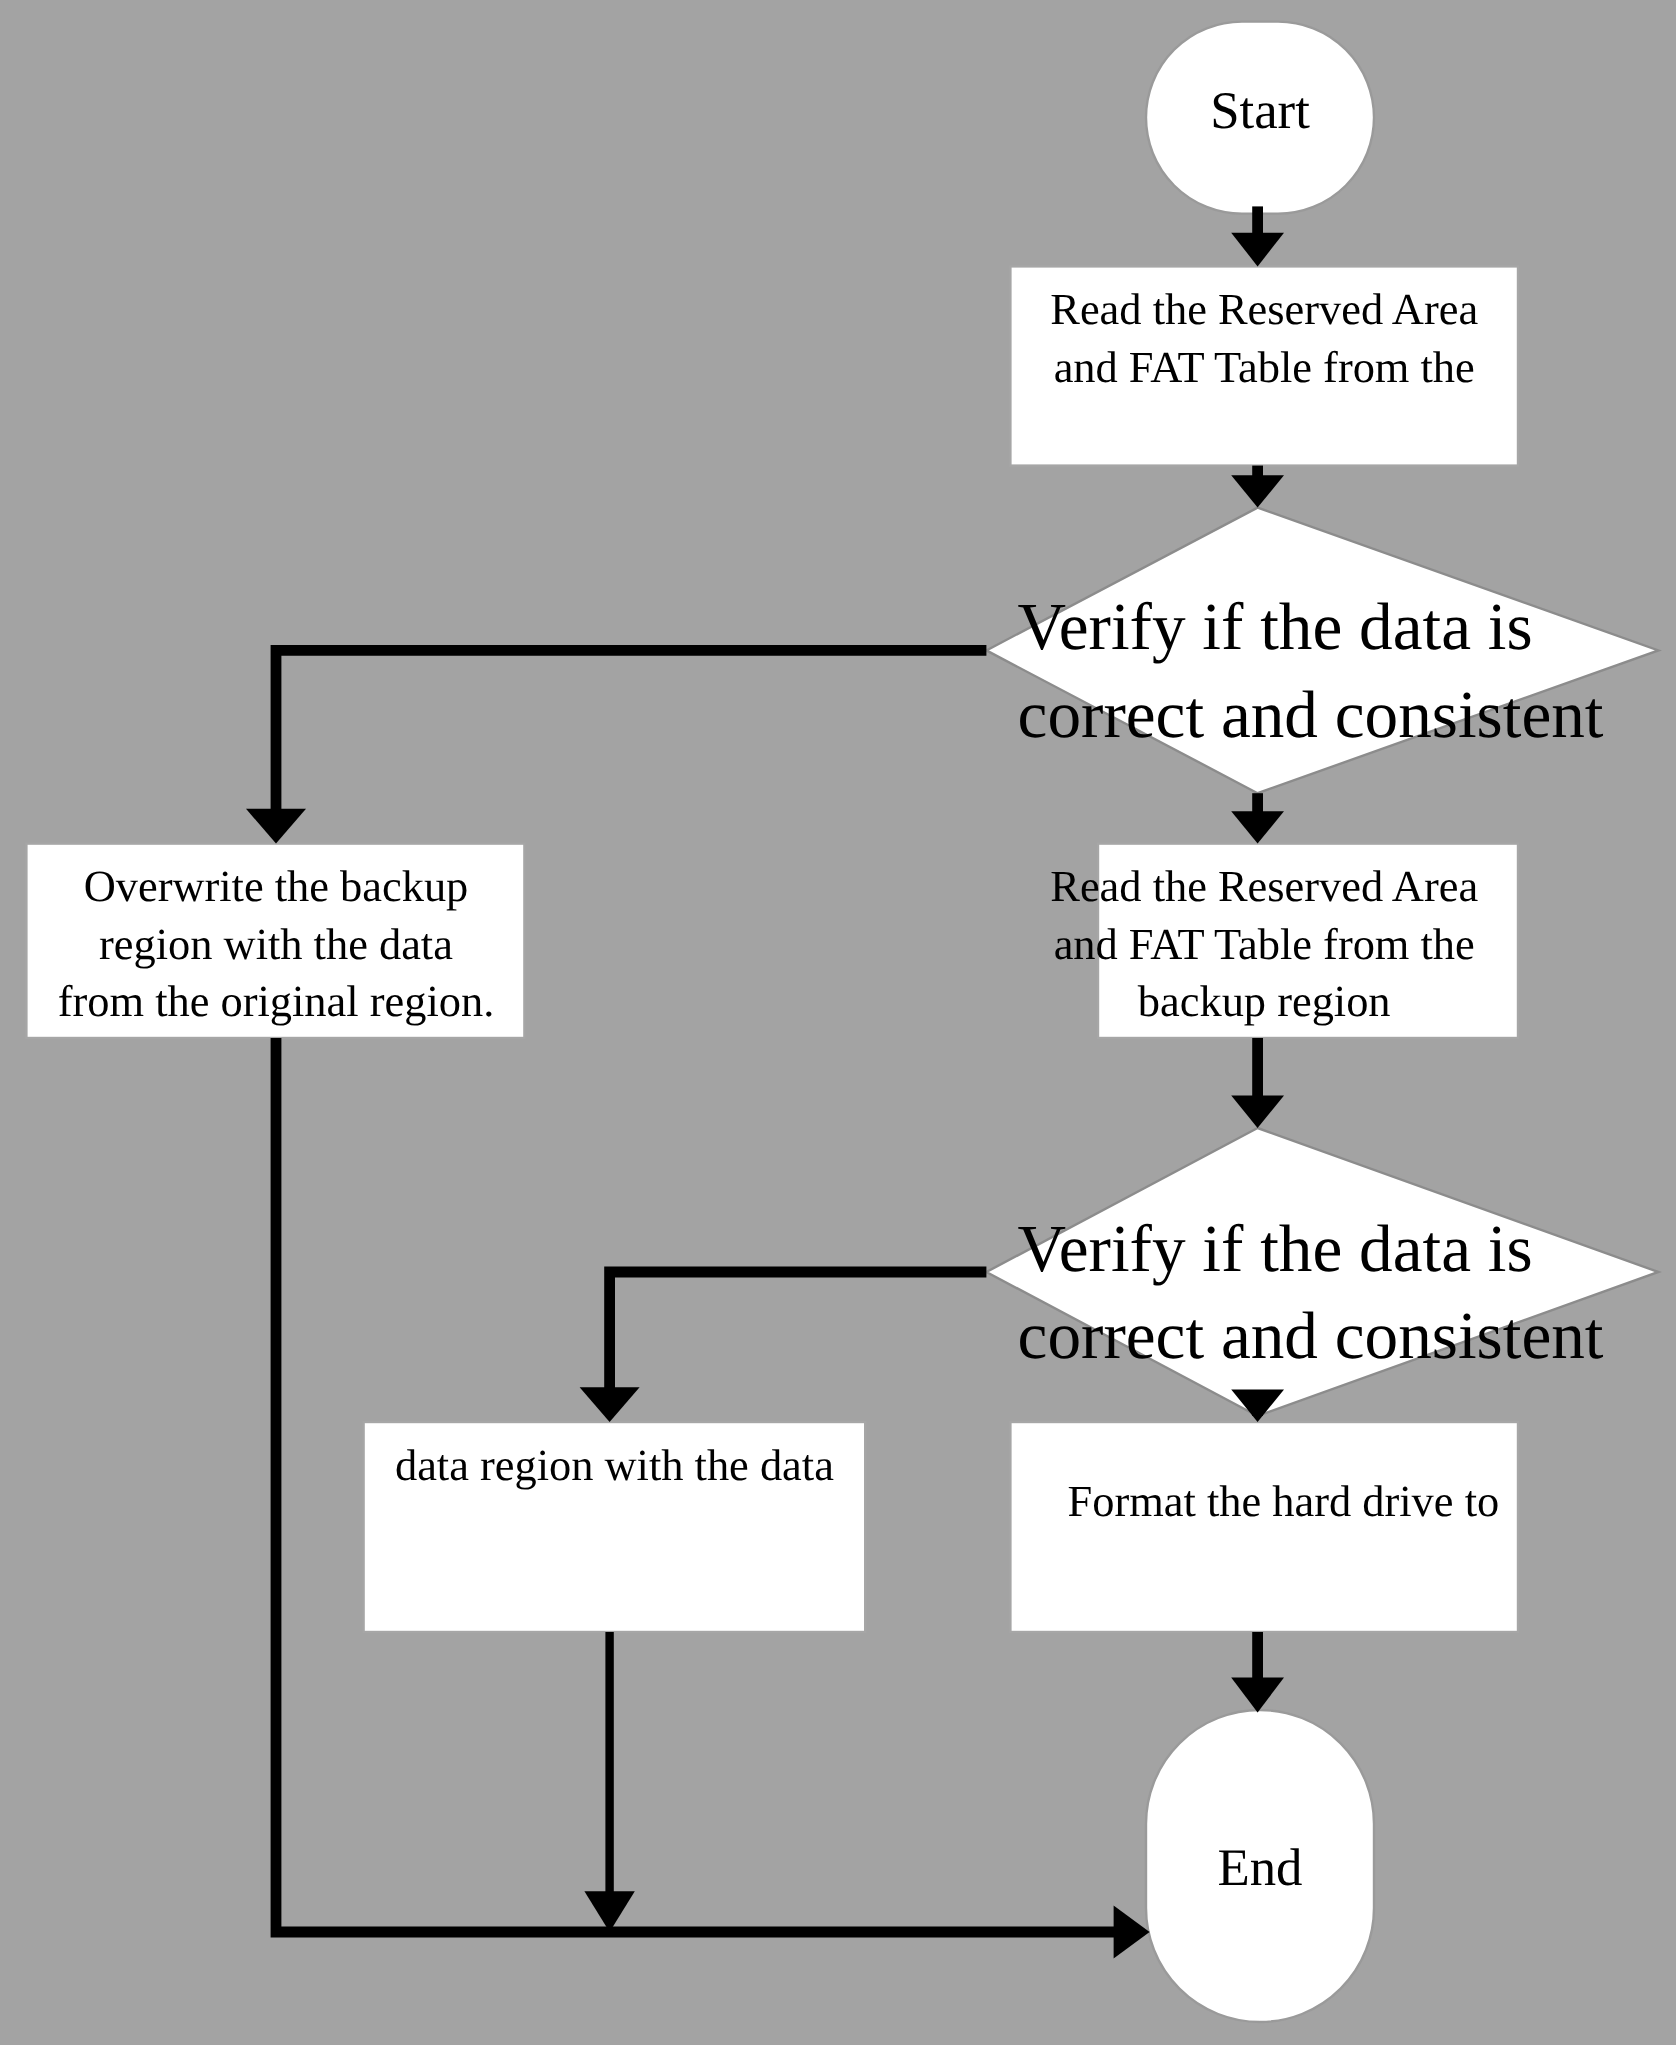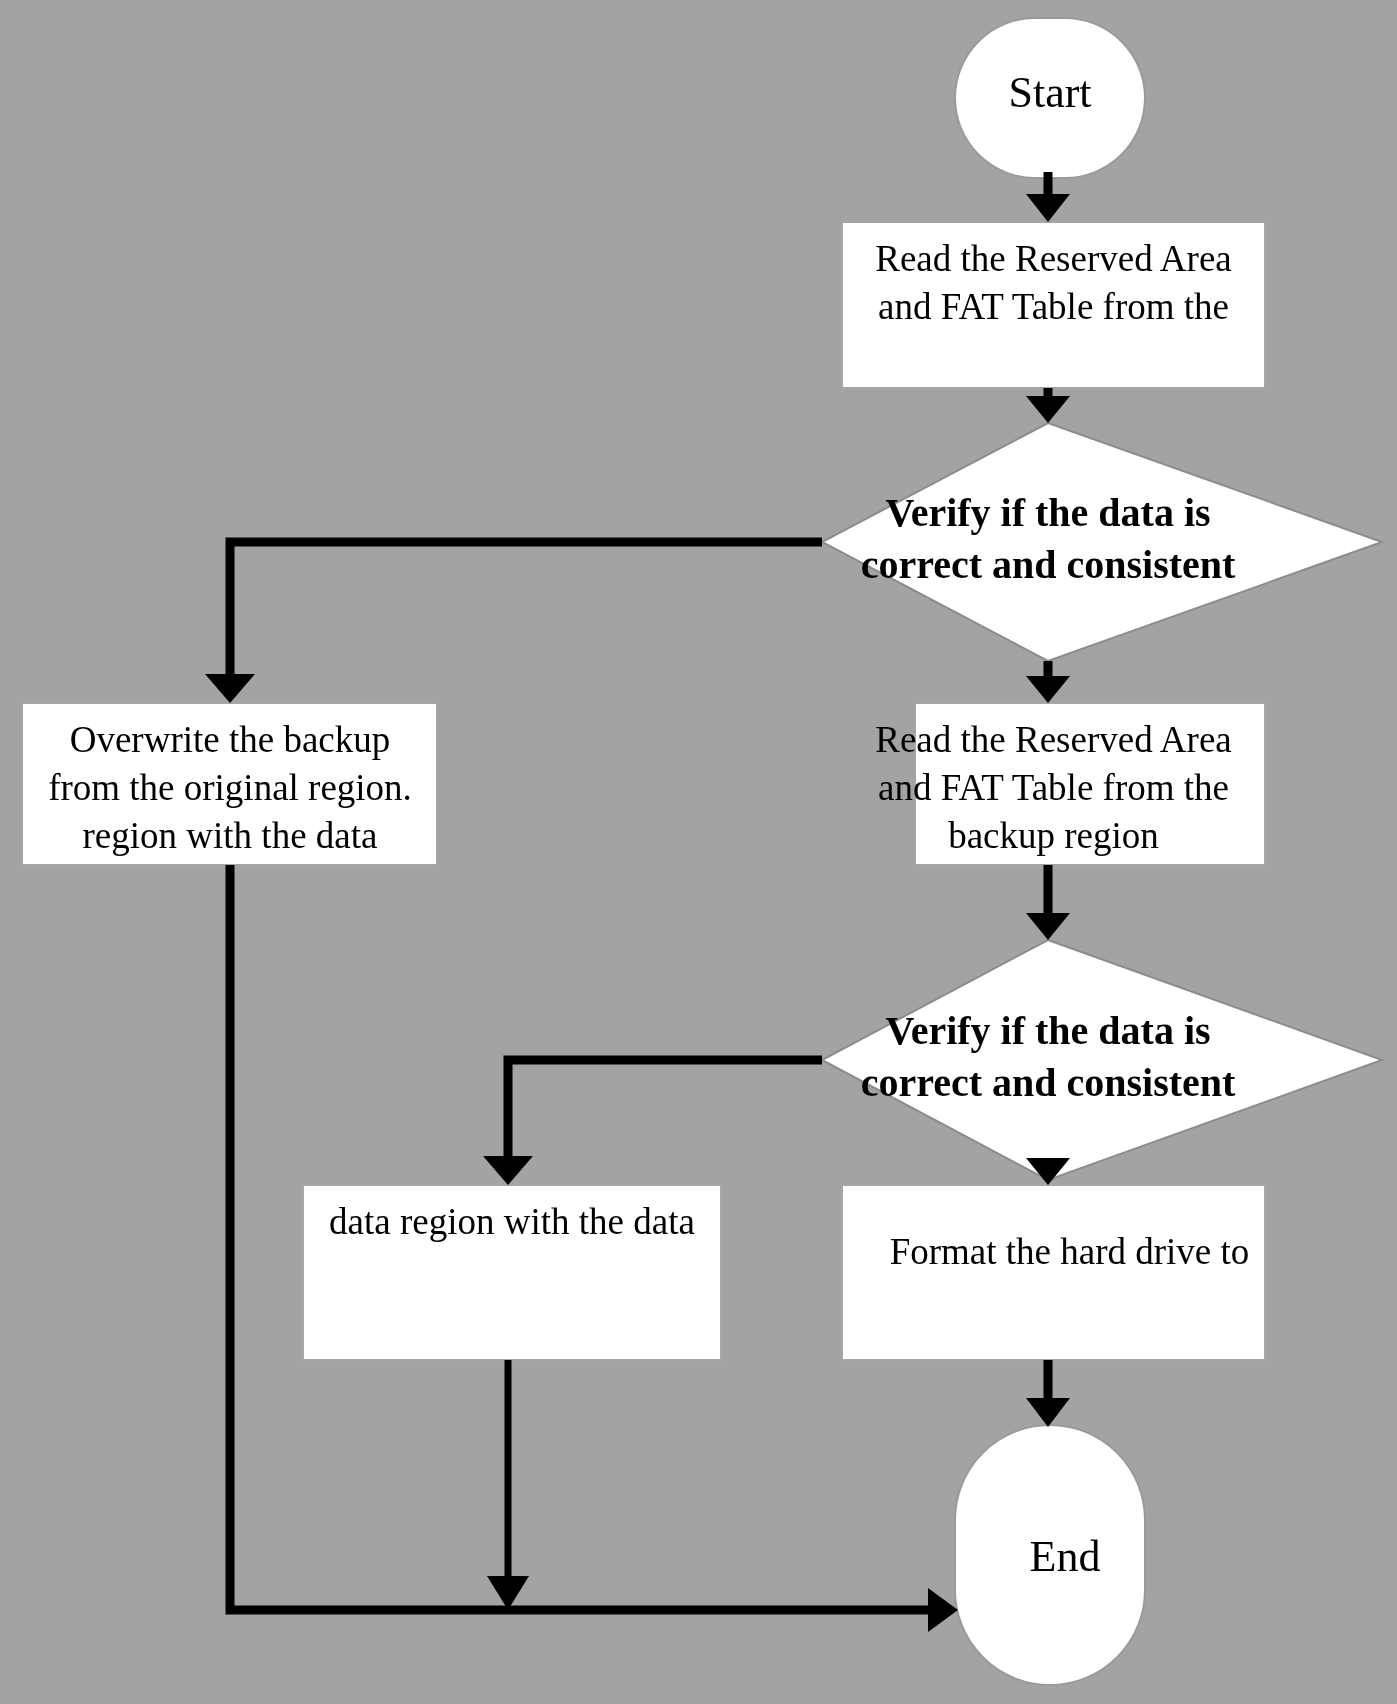--- a/index.html
+++ b/index.html
@@ -68,22 +68,21 @@
     white-space: nowrap;
     pointer-events: none;
   }
   .node-text .tline {
     display: block;
   }
   .process-text {
     font-size: 37px;
   }
   .decision-text {
-    font-size: 40px;
-    font-weight: bold;
+    font-size: 56px;
   }
   .terminal-text {
     font-size: 44px;
   }
 </style>
 </head>
 <body>
 
 <div id="flowchart-root">
 
@@ -168,22 +167,22 @@
     <span class="tline">and FAT Table from the</span>
   </div>
 
   <div class="node-text decision-text" style="left:848px; top:487px; width:400px;">
     <span class="tline">Verify if the data is</span>
     <span class="tline">correct and consistent</span>
   </div>
 
   <div class="node-text process-text" style="left:15px; top:716px; width:430px;">
     <span class="tline">Overwrite the backup</span>
+    <span class="tline">region with the data</span>
     <span class="tline">from the original region.</span>
-    <span class="tline">region with the data</span>
   </div>
 
   <div class="node-text process-text" style="left:842px; top:716px; width:423px;">
     <span class="tline">Read the Reserved Area</span>
     <span class="tline">and FAT Table from the</span>
     <span class="tline">backup region</span>
   </div>
 
   <div class="node-text decision-text" style="left:848px; top:1005px; width:400px;">
     <span class="tline">Verify if the data is</span>
@@ -191,17 +190,17 @@
   </div>
 
   <div class="node-text process-text" style="left:296px; top:1198px; width:432px;">
     <span class="tline">data region with the data</span>
   </div>
 
   <div class="node-text process-text" style="left:842px; top:1228px; width:423px;margin-left:16px;">
     <span class="tline">Format the hard drive to</span>
   </div>
 
-  <div class="node-text terminal-text" style="left:955px; top:1528px; width:190px;margin-left:15px;">
+  <div class="node-text terminal-text" style="left:955px; top:1528px; width:190px;">
     <span class="tline">End</span>
   </div>
 
 </div>
 
 </body></html>

